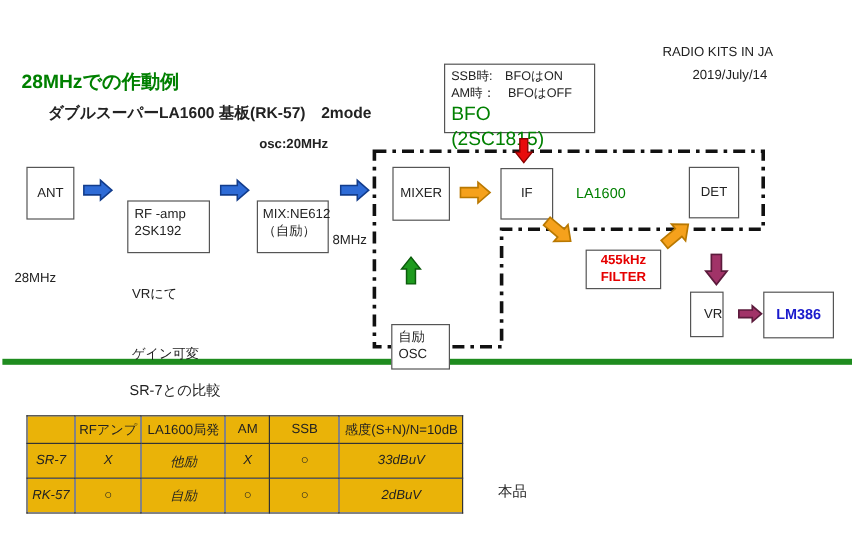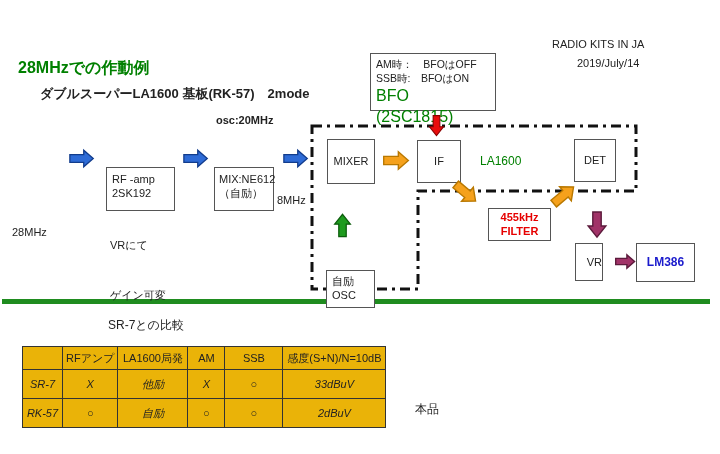--- a/index.html
+++ b/index.html
@@ -54,25 +54,28 @@
   <div class="lbl" id="title">ダブルスーパーLA1600 基板(RK-57)　2mode</div>
   <div class="lbl" id="subtitle">28MHzでの作動例</div>
   <div class="lbl" id="brand">RADIO KITS IN JA</div>
   <div class="lbl" id="date">2019/July/14</div>
 
   <svg class="abs" id="dash-layer" width="720" height="454" viewBox="0 0 720 454">
     <path d="M312,126 H636 V191 H418 V289 H312 Z" fill="none" stroke="#111" stroke-width="3" stroke-dasharray="10 5 3 5"></path>
   </svg>
 
   <div class="box" id="bfo-box">
+    <div class="note">SSB時:　BFOはON</div>
     <div class="note">AM時：　BFOはOFF</div>
-    <div class="note">SSB時:　BFOはON</div>
     <div class="bfo-name">BFO (2SC1815)</div>
   </div>
 
+  <div class="box center" style="left:22px; top:139px; width:40px; height:44px;">
+    <span>ANT</span>
+  </div>
   <div class="lbl" id="ant-freq">28MHz</div>
 
   <div class="box pad" style="left:106px; top:139px; width:69px; height:44px;">
     <div>RF -amp</div>
     <div>2SK192</div>
   </div>
   <div class="lbl" id="rf-note">
     <div>VRにて</div>
     <div>ゲイン可変</div>
   </div>

